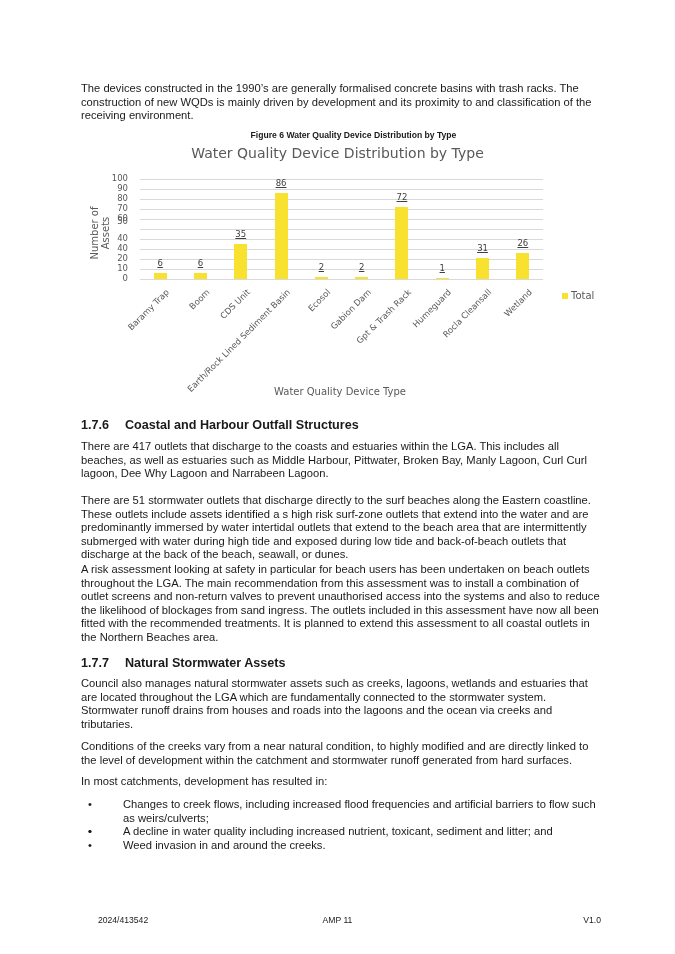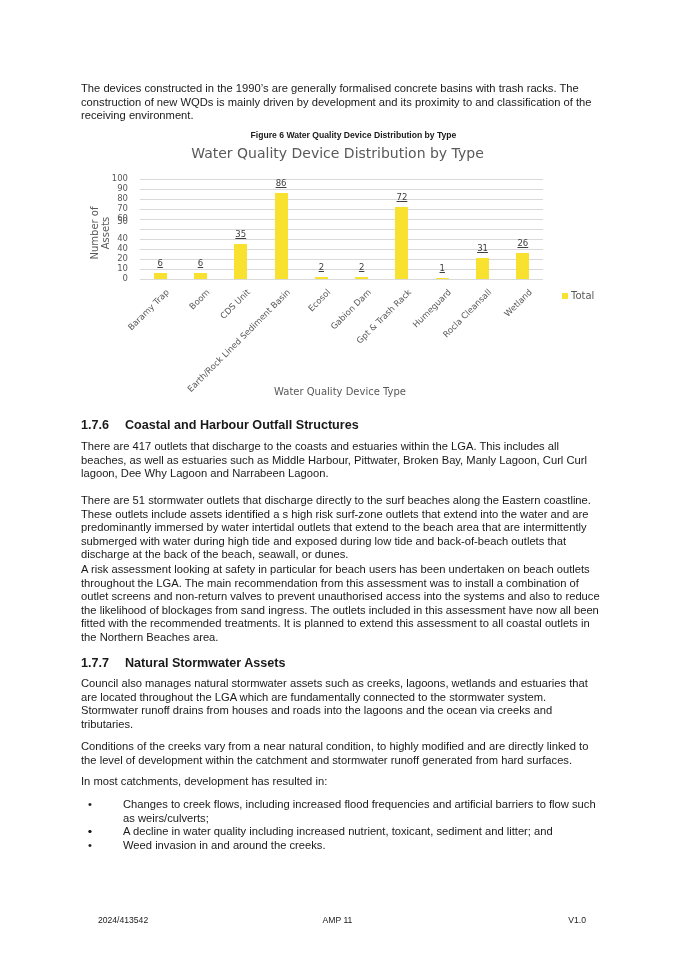--- a/index.html
+++ b/index.html
@@ -121,13 +121,13 @@
 
 <ul class="bullets">
   <li><span class="dot">•</span><span>Changes to creek flows, including increased flood frequencies and artificial barriers to flow such as weirs/culverts;</span></li>
   <li><span class="dot">•</span></li>
   <li><span class="dot">•</span><span>A decline in water quality including increased nutrient, toxicant, sediment and litter; and</span></li>
   <li><span class="dot">•</span><span>Weed invasion in and around the creeks.</span></li>
 </ul>
 
 <div class="footer" style="left:98px;">2024/413542</div>
 <div class="footer" style="left:0; width:675px; text-align:center;">AMP 11</div>
-<div class="footer" style="right:89px;text-align:right;">V1.0</div>
+<div class="footer" style="right:74px;text-align:right;">V1.0</div>
 
 </body></html>

